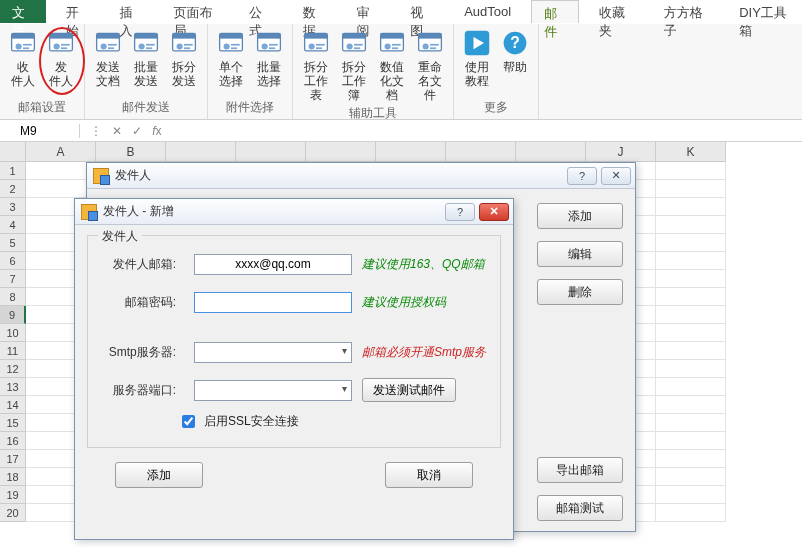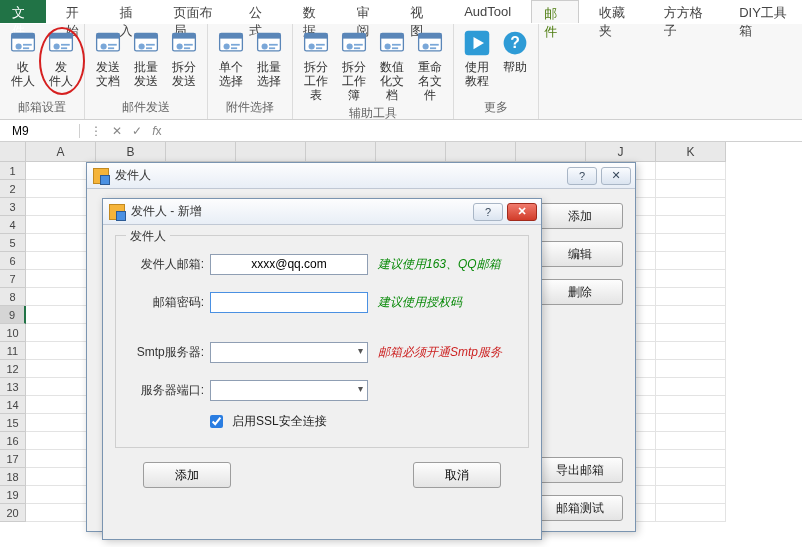--- a/index.html
+++ b/index.html
@@ -17,21 +17,21 @@
   .ribbon-group .buttons { display: flex; flex: 1; }
   .ribbon-group .group-label { text-align: center; font-size: 12px; color: #666; padding: 1px 0 3px; }
   .ribbon-btn { display: flex; flex-direction: column; align-items: center; padding: 2px 6px; cursor: default; width: 38px; }
   .ribbon-btn .icon { width: 30px; height: 30px; display: flex; align-items: center; justify-content: center; margin-bottom: 2px;}
   .ribbon-btn .lbl { font-size: 12px; color: #333; text-align: center; line-height: 14px; }
   .highlight-ring { position: absolute; left: 39px; top: 27px; width: 46px; height: 68px; border: 2px solid #d62020; border-radius: 50%; pointer-events: none; z-index: 5; }
   svg.ico { width: 28px; height: 28px; }
 
   
   .fx-row { display: flex; align-items: center; height: 22px; border-bottom: 1px solid #d0d0d0; font-size: 12px; }
-  .name-box { width: 80px; border-right: 1px solid #d0d0d0; padding: 0 12px; }
+  .name-box { width: 80px; border-right: 1px solid #d0d0d0; padding: 0 20px; }
   .fx-ctrls { display: flex; align-items: center; gap: 10px; padding: 0 10px; color: #888; }
   .fx-bar { flex: 1; }
 
   
   .sheet { position: relative; }
   .col-headers { display: flex; height: 20px; }
   .corner { width: 26px; background: #e9e9e9; border-right: 1px solid #ccc; border-bottom: 1px solid #ccc; }
   .colh { width: 70px; text-align: center; background: #e9e9e9; border-right: 1px solid #ccc; border-bottom: 1px solid #ccc; font-size: 12px; color: #444; line-height: 20px; }
   .rowh-col { position: absolute; left: 0; top: 20px; }
   .rowh { width: 26px; height: 18px; background: #e9e9e9; border-right: 1px solid #ccc; border-bottom: 1px solid #ccc; text-align: center; font-size: 11px; color: #444; line-height: 18px; }
@@ -50,26 +50,26 @@
   .winbtn { width: 30px; height: 18px; border: 1px solid #a9b6c6; border-radius: 3px; margin-left: 4px; background: linear-gradient(#f9fbfe,#dbe4f0); display: flex; align-items: center; justify-content: center; font-size: 11px; color: #3a4a5d;}
   .winbtn.close { background: linear-gradient(#f07a6c,#d13c2a); border-color: #a12a1c; color: #fff; font-weight: bold; }
 
   .outer-modal { left: 86px; top: 162px; width: 550px; height: 370px; }
   .outer-body { padding: 10px 12px; display: flex; height: calc(100% - 26px); }
   .outer-left { flex: 1; position: relative; }
   .outer-right { width: 86px; display: flex; flex-direction: column; gap: 12px; padding-top: 4px; }
   .side-btn { height: 26px; border: 1px solid #9d9d9d; border-radius: 3px; background: linear-gradient(#fdfdfd,#e4e4e4); font-size: 12px; color: #222; cursor: default; }
   .side-spacer { flex: 1; }
 
-  .inner-modal { left: 102px; top: 198px; width: 440px; height: 342px; }
+  .inner-modal { left: 74px; top: 198px; width: 440px; height: 342px; }
   .inner-body { padding: 10px 12px; }
   .group-box { border: 1px solid #cfcfcf; background: #f0f0f0; padding: 16px 12px 14px; position: relative; }
   .group-box .legend { position: absolute; top: -8px; left: 10px; background: #f0f0f0; padding: 0 4px; font-size: 12px; color: #333; }
   .form-row { display: flex; align-items: center; height: 24px; margin-bottom: 14px; }
-  .form-row .flabel { width: 76px; text-align: right; font-size: 12px; color: #333; margin-right: 6px;}
+  .form-row .flabel { width: 76px; text-align: right; font-size: 12px; color: #333; margin-right: 18px;}
   .form-row .finput { width: 158px; height: 21px; border: 1px solid #8f9eb3; background: #fff; font-size: 12px; padding: 0 4px; font-family: inherit; text-align: center; }
   .form-row .finput.combo { appearance: none; background: #fff; }
   .combo-wrap { position: relative; display: inline-block; }
   .combo-wrap::after { content: "▾"; position: absolute; right: 5px; top: 3px; color: #555; font-size: 10px; pointer-events: none;}
   .form-row .hint { margin-left: 10px; font-size: 12px; font-style: italic; }
   .hint-green { color: #0a8a0a; }
   .hint-red { color: #cc1f1f; }
   .send-test { margin-left: 10px; height: 24px; padding: 0 10px; border: 1px solid #9d9d9d; border-radius: 3px; background: linear-gradient(#fdfdfd,#e4e4e4); font-size: 12px;}
   .chk-row { display: flex; align-items: center; margin: 6px 0 2px 78px; gap: 6px; font-size: 12px; color: #222;}
   .chk-row input { accent-color: #2a7de1; }
@@ -617,20 +617,21 @@
 
       <div class="form-row">
         <div class="flabel">Smtp服务器:</div>
         <span class="combo-wrap"><input class="finput combo" style=""></span>
         <div class="hint hint-red">邮箱必须开通Smtp服务</div>
       </div>
 
       <div class="form-row" style="margin-bottom:10px;">
         <div class="flabel">服务器端口:</div>
         <span class="combo-wrap"><input class="finput combo" style=""></span>
+        <button class="send-test">发送测试邮件</button>
       </div>
 
       <div class="chk-row">
         <input type="checkbox" id="sslchk" checked="" style="">
         <label for="sslchk">启用SSL安全连接</label>
       </div>
     </div>
 
     <div class="dlg-btn-row">
       <button class="dlg-btn">添加</button>

